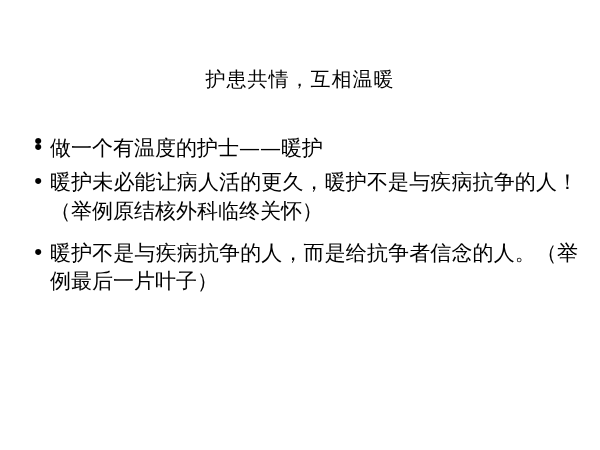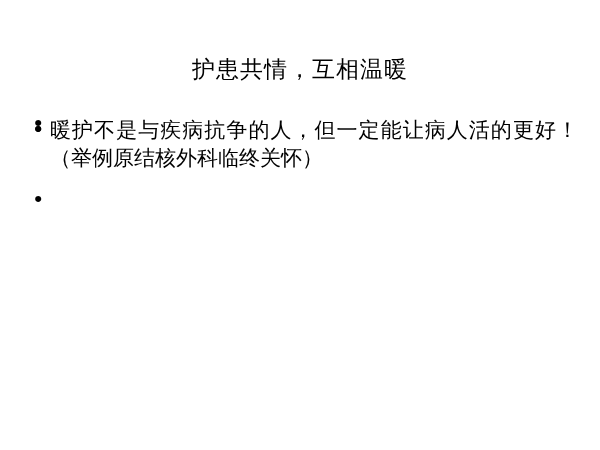--- a/index.html
+++ b/index.html
@@ -15,24 +15,24 @@
     overflow: hidden;
   }
   .slide {
     position: relative;
     width: 600px;
     height: 450px;
     box-sizing: border-box;
   }
   .slide-title {
     text-align: center;
-    font-size: 23px;
+    font-size: 20px;
     line-height: 1.2;
     letter-spacing: 1px;
-    margin: 4px;
+    margin: 15px;
     padding-top: 52px;
     font-weight: normal;
     font-family: "DejaVu Serif", "Liberation Serif", serif;
   }
   .body-list {
     list-style: none;
     margin: 0;
     padding: 0;
     padding-top: 22px;
   }
@@ -68,25 +68,27 @@
   <h1 class="slide-title">护患共情，互相温暖</h1>
 
   <ul class="body-list">
 
     <li class="bullet-item">
       <span class="dot">•</span>
     </li>
 
     <li class="bullet-item">
       <span class="dot">•</span>
+      <span class="txt">做一个有温度的护士——暖护</span>
     </li>
 
     <li class="bullet-item">
       <span class="dot">•</span>
-      <span class="txt">暖护不是与疾病抗争的人，但一定能让病人活的更好！（举例原结核外科临终关怀）</span>
+      <span class="txt">暖护未必能让病人活的更久，暖护不是与疾病抗争的人！（举例原结核外科临终关怀）</span>
     </li>
 
     <li class="bullet-item sp-top">
       <span class="dot">•</span>
+      <span class="txt">暖护不是与疾病抗争的人，而是给抗争者信念的人。（举例最后一片叶子）</span>
     </li>
 
   </ul>
 </div>
 
 </body></html>

